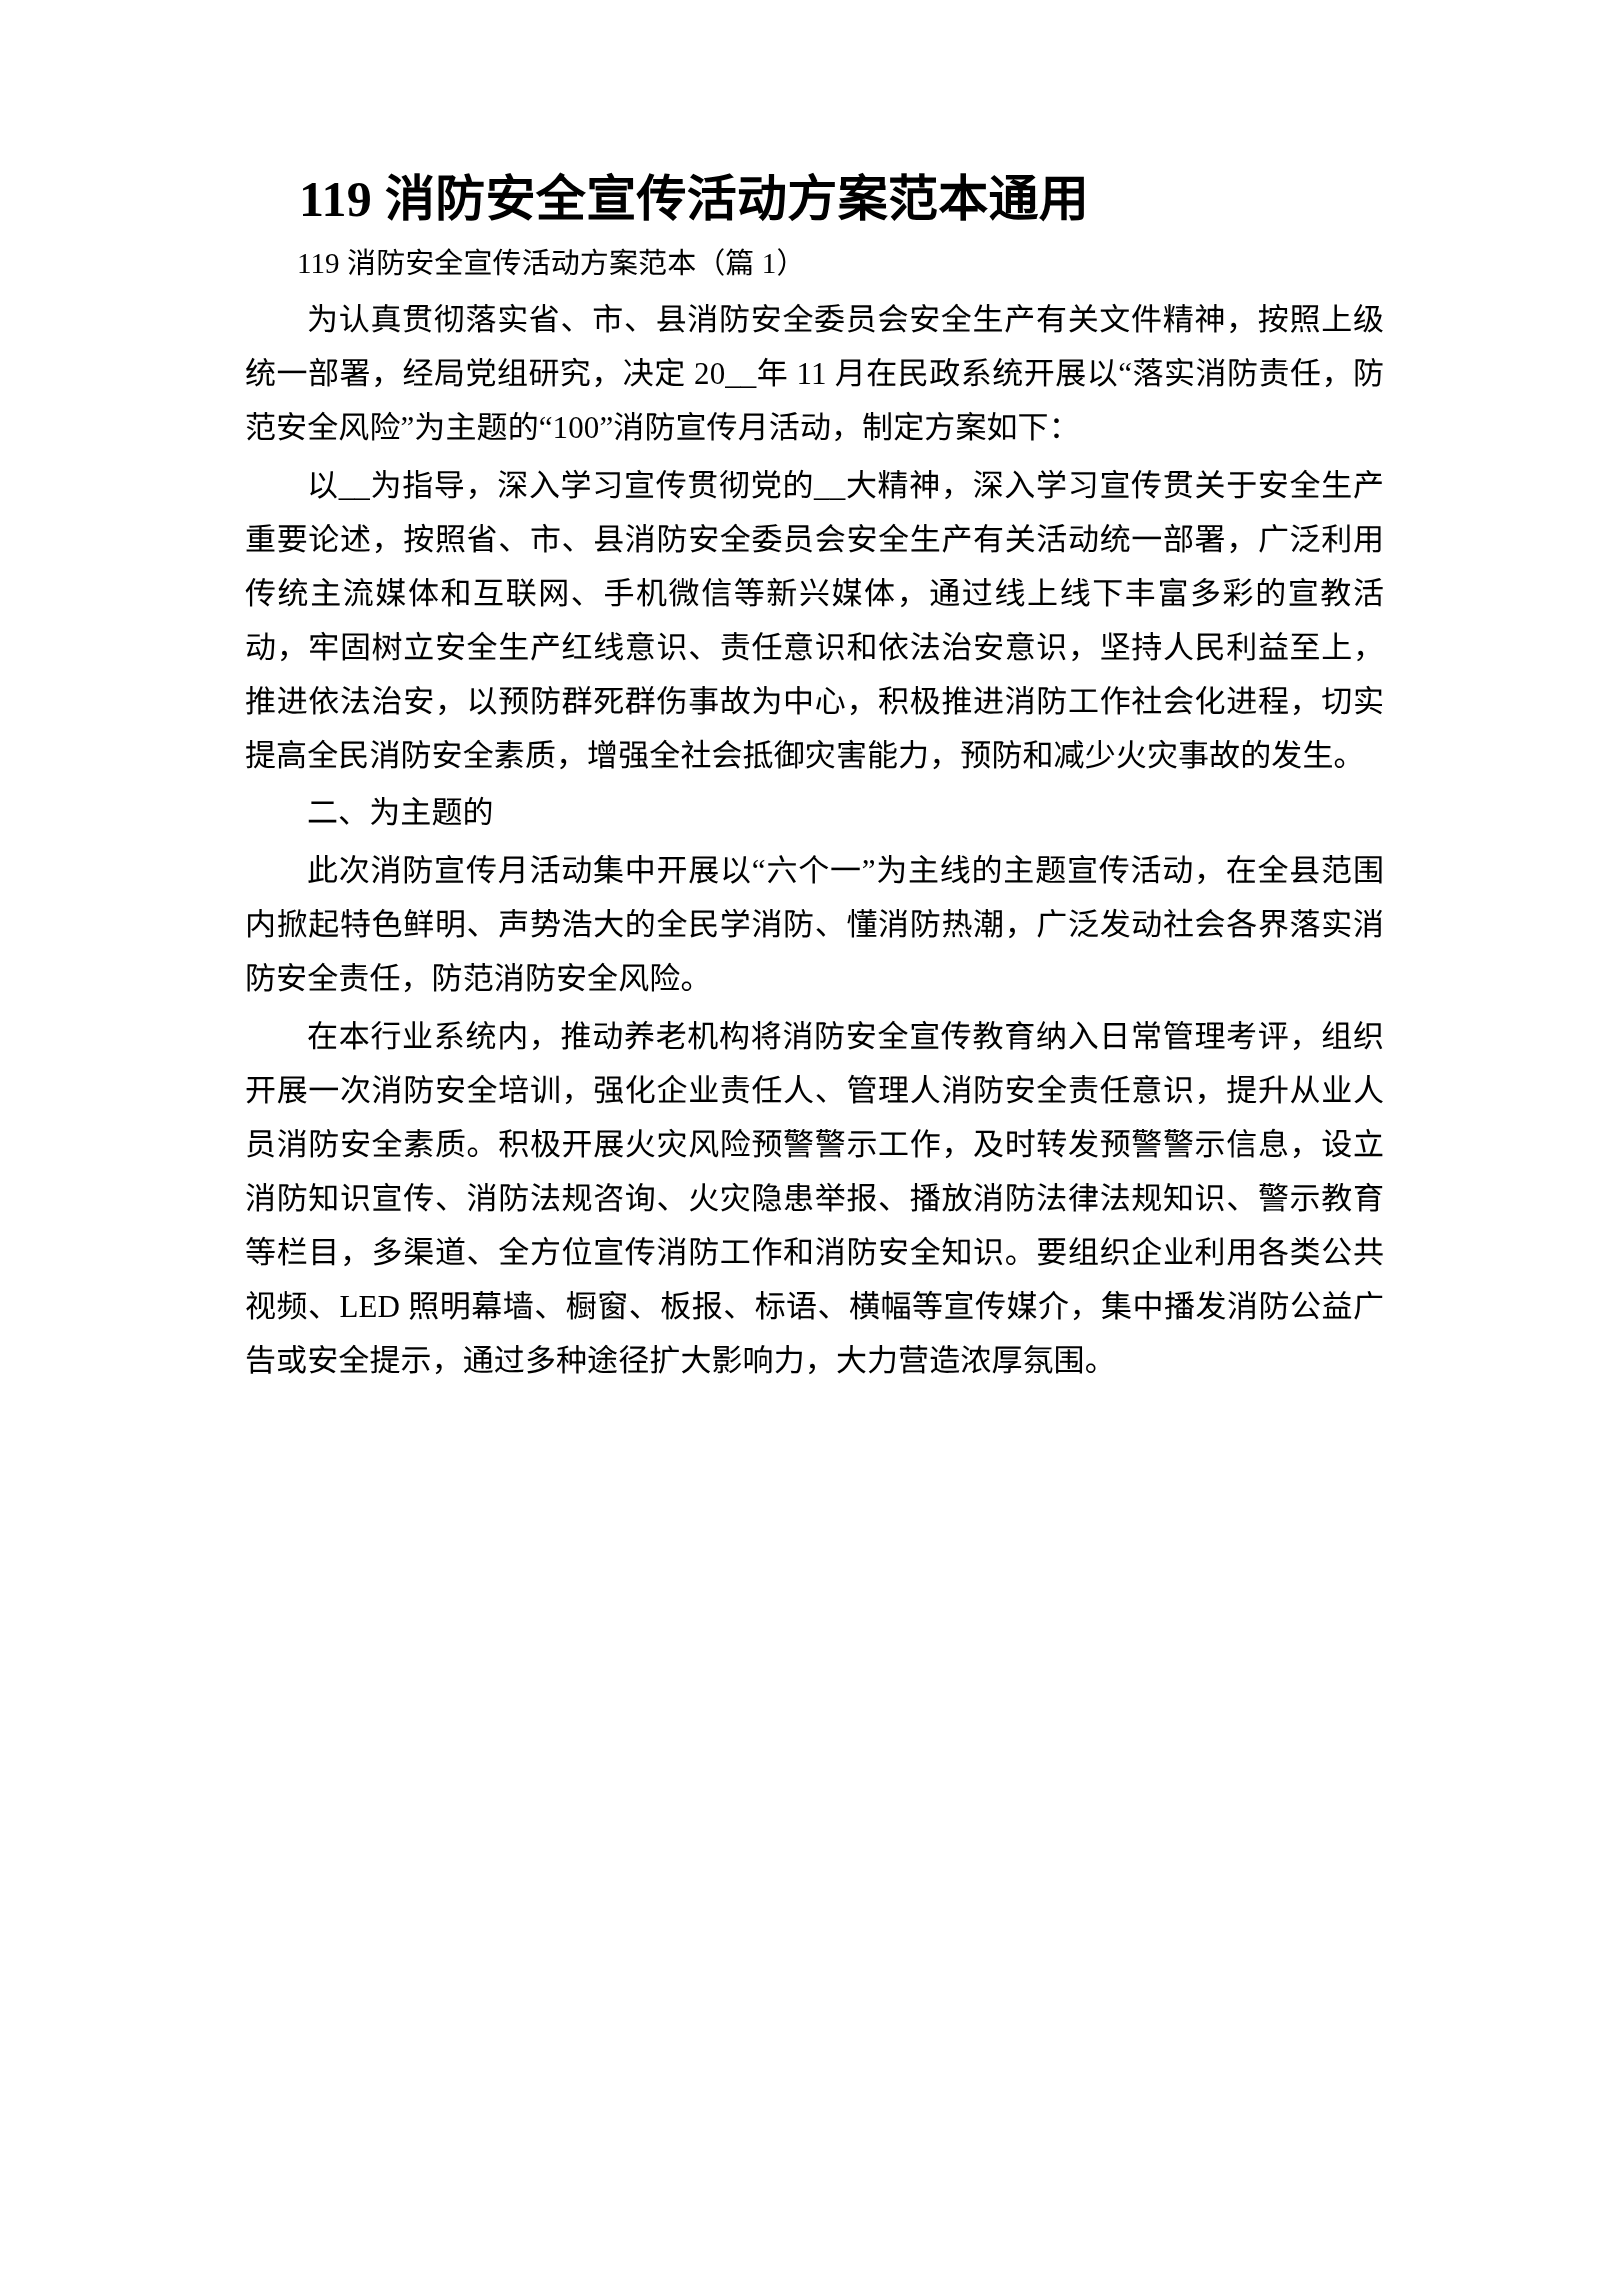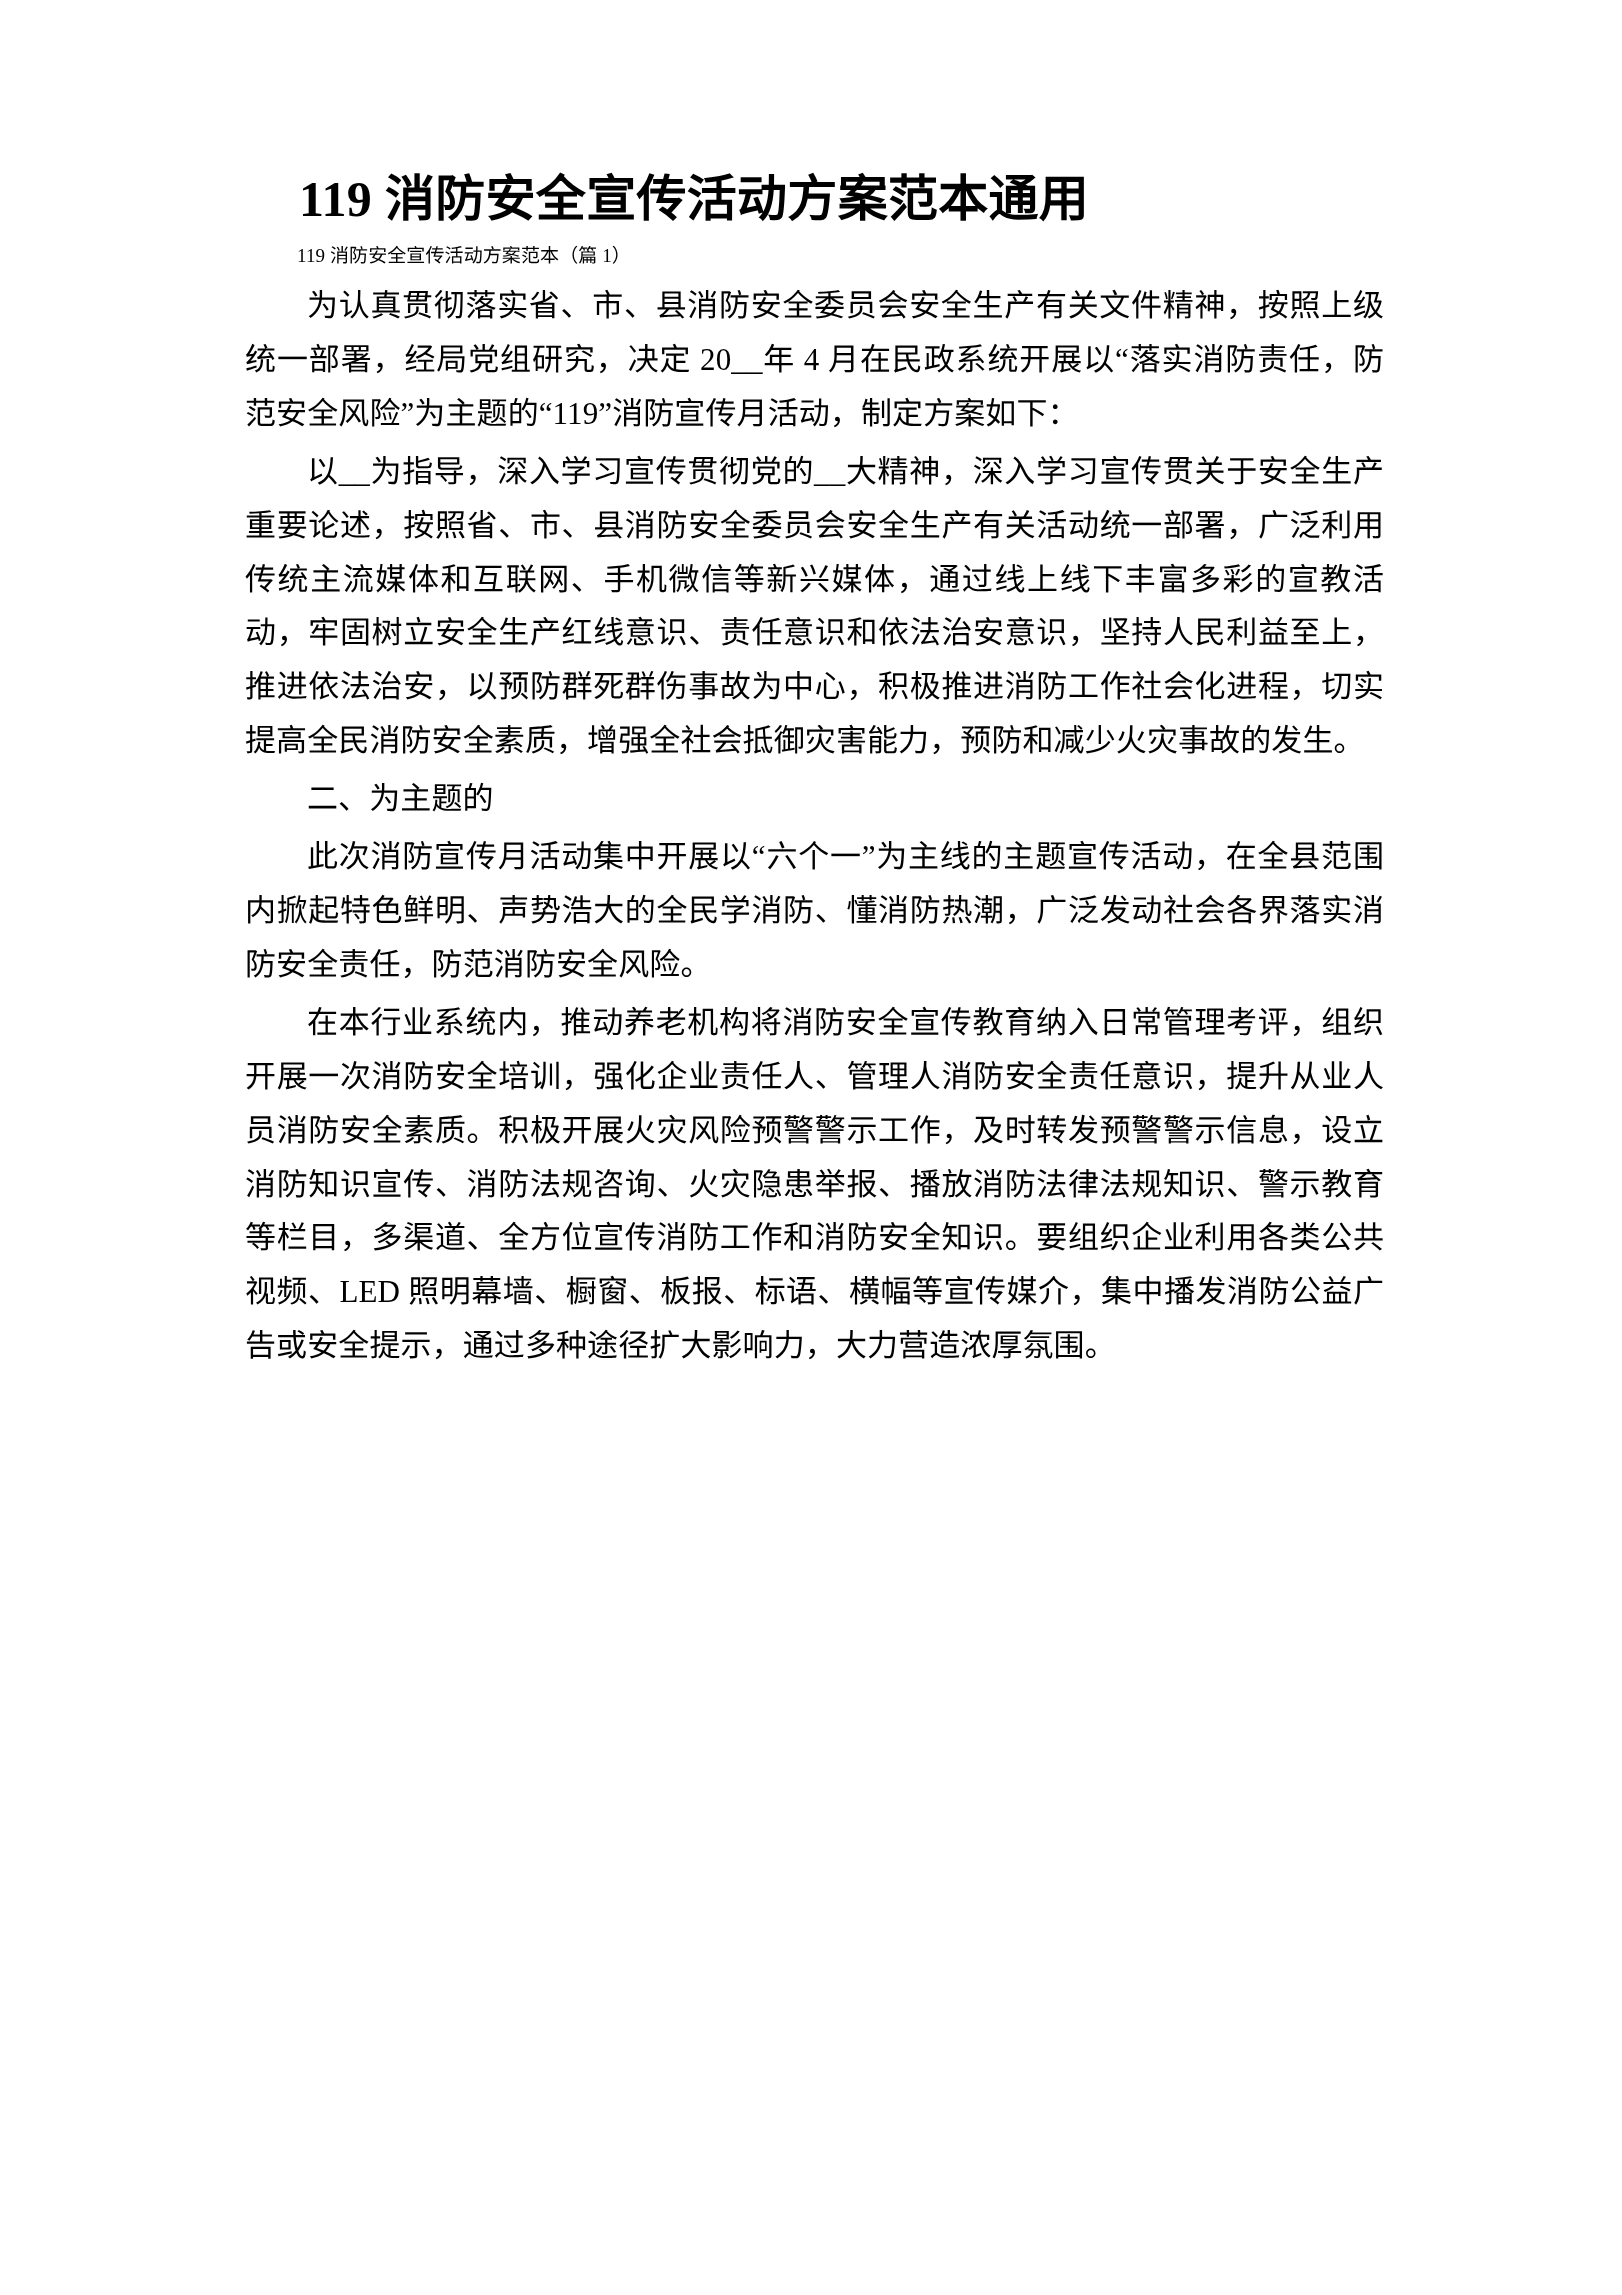--- a/index.html
+++ b/index.html
@@ -34,21 +34,21 @@
     font-weight: bold;
     line-height: 1.28;
     letter-spacing: 0.3px;
     margin: 0 0 11.8px 0;
     padding-left: 54px;
     text-align: left;
     white-space: nowrap;
   }
 
   .subtitle {
-    font-size: 19px;
+    font-size: 29px;
     line-height: 1.42;
     margin: 0 0 9.2px 0;
     padding-left: 52px;
     letter-spacing: 0.1px;
   }
 
   p.body-para {
     font-size: 31px;
     line-height: 1.74;
     margin: 0 0 3.9px 0;
@@ -76,21 +76,21 @@
 </head>
 <body>
 
 <div class="page">
   <div class="content">
 
     <h1 class="doc-title">119 消防安全宣传活动方案范本通用</h1>
 
     <div class="subtitle">119 消防安全宣传活动方案范本（篇 1）</div>
 
-    <p class="body-para">为认真贯彻落实省、市、县消防安全委员会安全生产有关文件精神，按照上级统一部署，经局党组研究，决定 20__年 4 月在民政系统开展以“落实消防责任，防范安全风险”为主题的“119”消防宣传月活动，制定方案如下：</p>
+    <p class="body-para">为认真贯彻落实省、市、县消防安全委员会安全生产有关文件精神，按照上级统一部署，经局党组研究，决定 20__年 11 月在民政系统开展以“落实消防责任，防范安全风险”为主题的“100”消防宣传月活动，制定方案如下：</p>
 
 
     <p class="body-para">以__为指导，深入学习宣传贯彻党的__大精神，深入学习宣传贯关于安全生产重要论述，按照省、市、县消防安全委员会安全生产有关活动统一部署，广泛利用传统主流媒体和互联网、手机微信等新兴媒体，通过线上线下丰富多彩的宣教活动，牢固树立安全生产红线意识、责任意识和依法治安意识，坚持人民利益至上，推进依法治安，以预防群死群伤事故为中心，积极推进消防工作社会化进程，切实提高全民消防安全素质，增强全社会抵御灾害能力，预防和减少火灾事故的发生。</p>
 
     <p class="heading-para">二、为主题的</p>
 
     <p class="body-para">此次消防宣传月活动集中开展以“六个一”为主线的主题宣传活动，在全县范围内掀起特色鲜明、声势浩大的全民学消防、懂消防热潮，广泛发动社会各界落实消防安全责任，防范消防安全风险。</p>
 
 
     <p class="body-para">在本行业系统内，推动养老机构将消防安全宣传教育纳入日常管理考评，组织开展一次消防安全培训，强化企业责任人、管理人消防安全责任意识，提升从业人员消防安全素质。积极开展火灾风险预警警示工作，及时转发预警警示信息，设立消防知识宣传、消防法规咨询、火灾隐患举报、播放消防法律法规知识、警示教育等栏目，多渠道、全方位宣传消防工作和消防安全知识。要组织企业利用各类公共视频、LED 照明幕墙、橱窗、板报、标语、横幅等宣传媒介，集中播发消防公益广告或安全提示，通过多种途径扩大影响力，大力营造浓厚氛围。</p>

